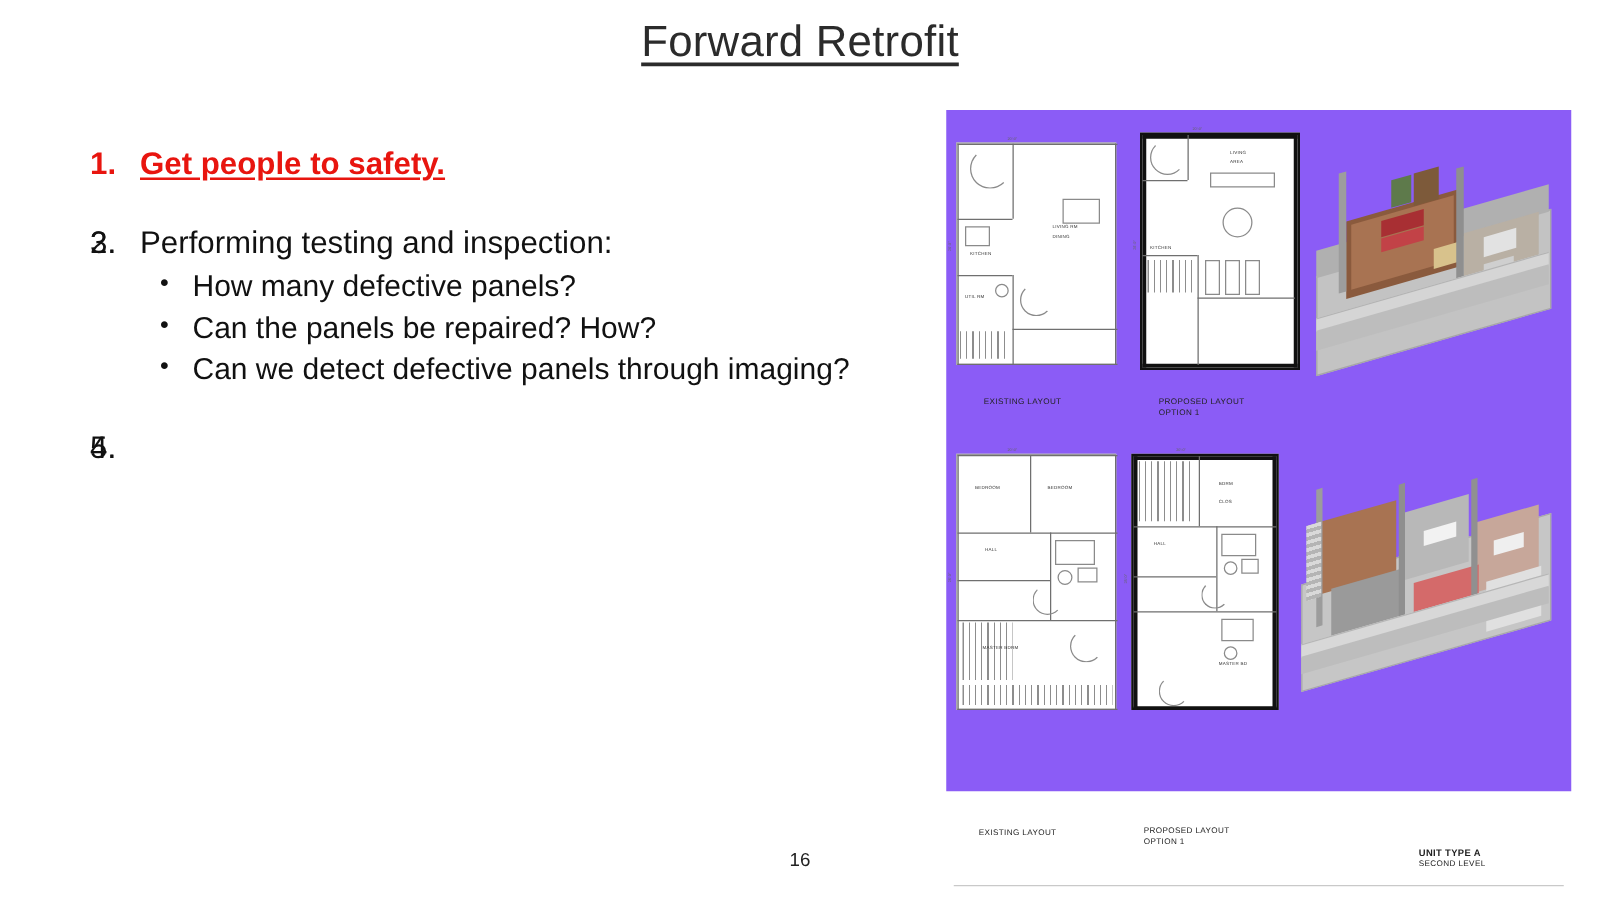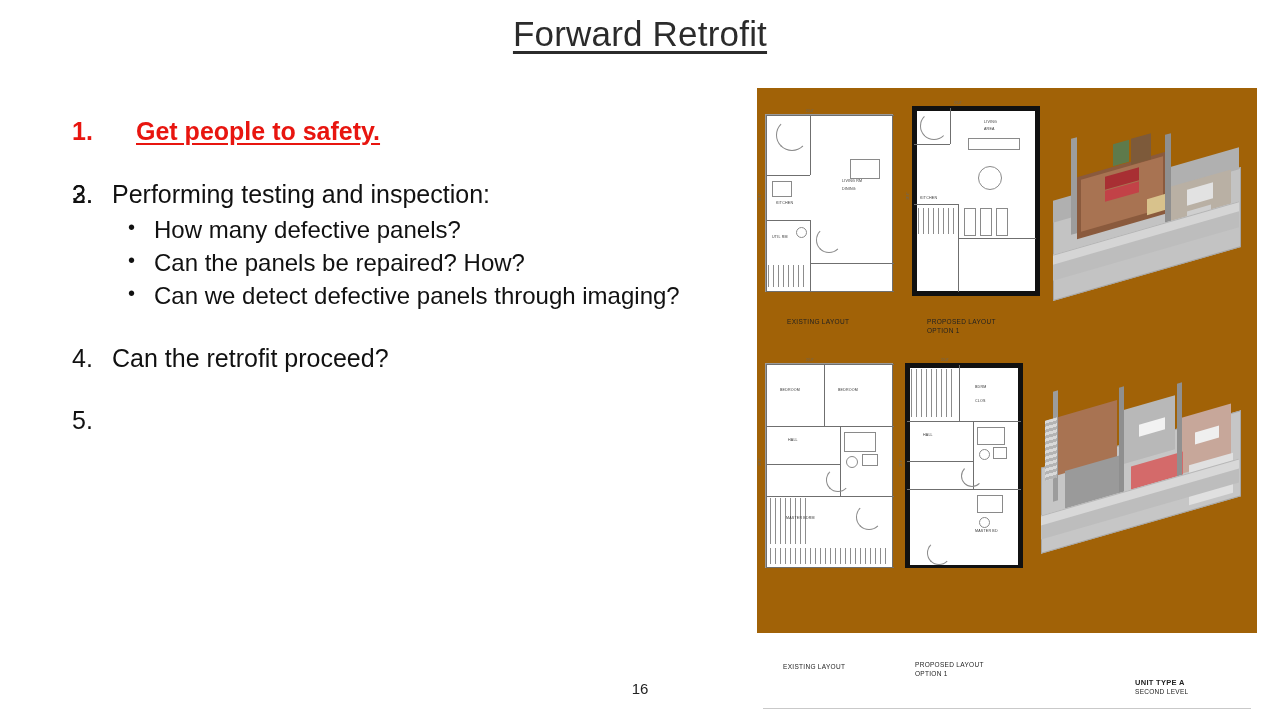--- a/index.html
+++ b/index.html
@@ -69,21 +69,20 @@
     color: #e8150f;
     font-weight: bold;
   }
   li.highlight .num {
     color: #e8150f;
     font-weight: bold;
   }
   li.highlight .txt {
     text-decoration: underline;
     text-underline-offset: 3px;
-    margin-left: 24px;
   }
 
   ul.subs {
     list-style: none;
     margin: 4px 0 0 0;
     padding: 0;
     font-size: 24px;
   }
   ul.subs > li {
     position: relative;
@@ -110,21 +109,21 @@
     color: #222;
   }
 
   
   .figure {
     position: absolute;
     left: 757px;
     top: 88px;
     width: 500px;
     height: 545px;
-    background: #a16207;
+    background: #8b5cf6;
   }
   .fig-row {
     position: absolute;
     left: 0;
     width: 500px;
   }
   .fig-row.top { top: 8px; height: 245px; }
   .fig-row.bottom { top: 275px; height: 230px; }
 
   .plan {
@@ -228,21 +227,20 @@
       <span class="txt">Performing testing and inspection:</span>
       <ul class="subs">
         <li>How many defective panels?</li>
         <li>Can the panels be repaired? How?</li>
         <li>Can we detect defective panels through imaging?</li>
       </ul>
     </li>
 
     <li>
       <span class="num">4.</span>
-      <span class="txt">Can the retrofit proceed?</span>
     </li>
 
     <li>
       <span class="num">5.</span>
     </li>
 
   </ol>
 </div>
 
 <div class="page-number">16</div>

